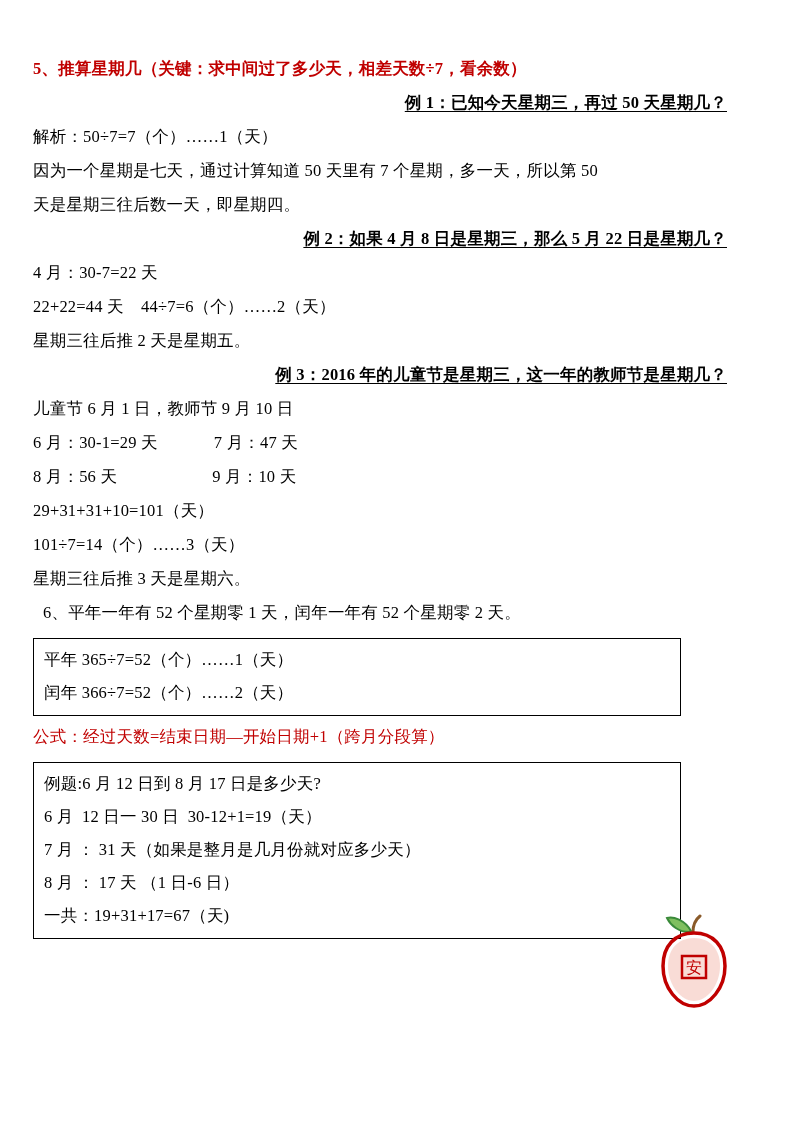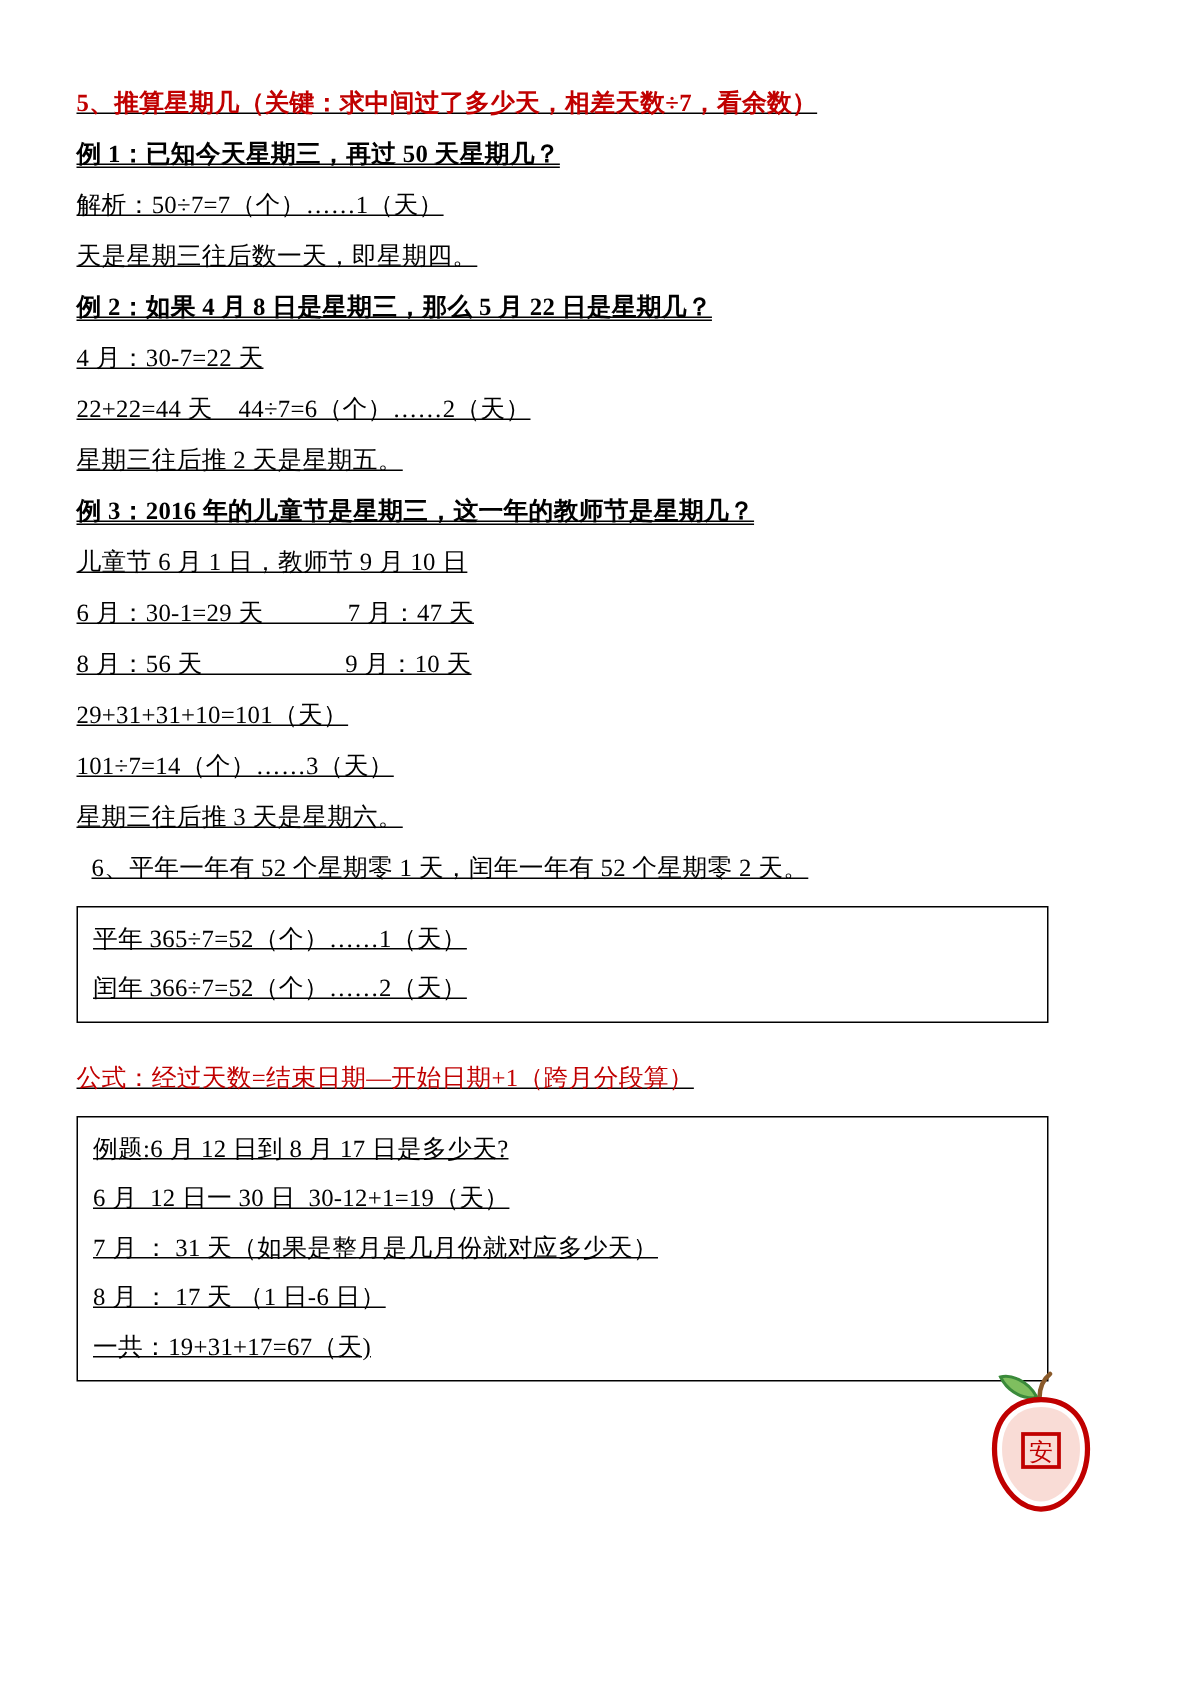--- a/index.html
+++ b/index.html
@@ -13,49 +13,49 @@
     font-family: "Liberation Serif", "DejaVu Serif", serif;
     color: #000000;
     position: relative;
     overflow: hidden;
   }
   .page {
     position: relative;
     width: 793px;
     height: 1122px;
     box-sizing: border-box;
-    padding: 52px 66px 0 51px;
-    text-decoration: underline;
+    padding: 52px 66px 0 33px;
   }
   .line {
     font-size: 16.5px;
     line-height: 34px;
     white-space: pre-wrap;
     letter-spacing: 0.2px;
   }
   .red {
     color: #c00000;
   }
   .bold {
     font-weight: bold;
   }
   .underline {
     text-decoration: underline;
     text-underline-offset: 3px;
+    text-align: right;
   }
   .heading-row {
     margin-top: 0px;
   }
 
   .box {
     border: 1.5px solid #000;
     box-sizing: border-box;
     padding: 4px 10px 6px 10px;
     margin-top: 8px;
-    margin-bottom: 20px;
+    margin-bottom: 4px;
   }
   .box .line {
     line-height: 33px;
   }
   .box-wide {
     width: 648px;
   }
   .box-narrow {
     width: 648px;
   }
@@ -69,20 +69,21 @@
 </style>
 </head>
 <body>
 
 <div class="page">
 
   <div class="line red bold heading-row">5、推算星期几（关键：求中间过了多少天，相差天数÷7，看余数）</div>
 
   <div class="line bold underline">例 1：已知今天星期三，再过 50 天星期几？</div>
   <div class="line">解析：50÷7=7（个）……1（天）</div>
+  <div class="line">因为一个星期是七天，通过计算知道 50 天里有 7 个星期，多一天，所以第 50</div>
   <div class="line">天是星期三往后数一天，即星期四。</div>
 
   <div class="line bold underline">例 2：如果 4 月 8 日是星期三，那么 5 月 22 日是星期几？</div>
   <div class="line">4 月：30-7=22 天</div>
   <div class="line">22+22=44 天    44÷7=6（个）……2（天）</div>
   <div class="line">星期三往后推 2 天是星期五。</div>
 
   <div class="line bold underline">例 3：2016 年的儿童节是星期三，这一年的教师节是星期几？</div>
   <div class="line">儿童节 6 月 1 日，教师节 9 月 10 日</div>
   <div class="line">6 月：30-1=29 天             7 月：47 天</div>

